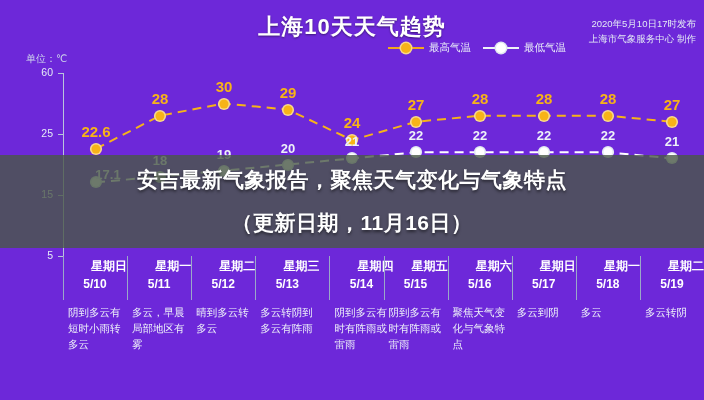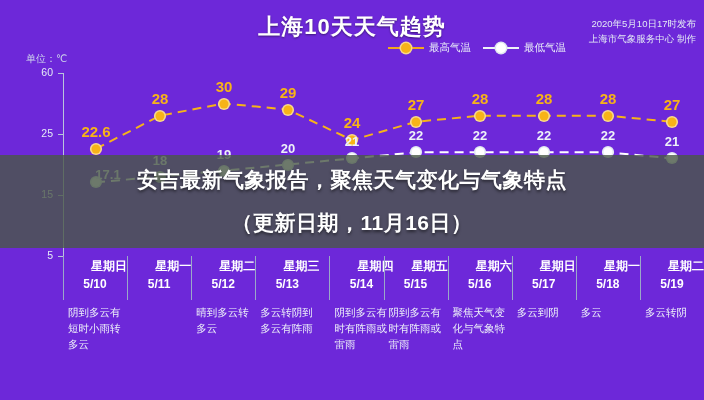--- a/index.html
+++ b/index.html
@@ -159,20 +159,21 @@
       <div class="col" style="left: 63px; width: 64.1px;">
         <div class="sep"></div>
         <div class="wd">星期日</div>
         <div class="dt">5/10</div>
         <div class="desc">阴到多云有短时小雨转多云</div>
       </div>
       <div class="col" style="left: 127.1px; width: 64.1px;">
         <div class="sep"></div>
         <div class="wd">星期一</div>
         <div class="dt">5/11</div>
+        <div class="desc">多云，早晨局部地区有雾</div>
       </div>
       <div class="col" style="left: 191.2px; width: 64.1px;">
         <div class="sep"></div>
         <div class="wd">星期二</div>
         <div class="dt">5/12</div>
         <div class="desc">晴到多云转多云</div>
       </div>
       <div class="col" style="left: 255.3px; width: 64.1px;">
         <div class="sep"></div>
         <div class="wd">星期三</div>

